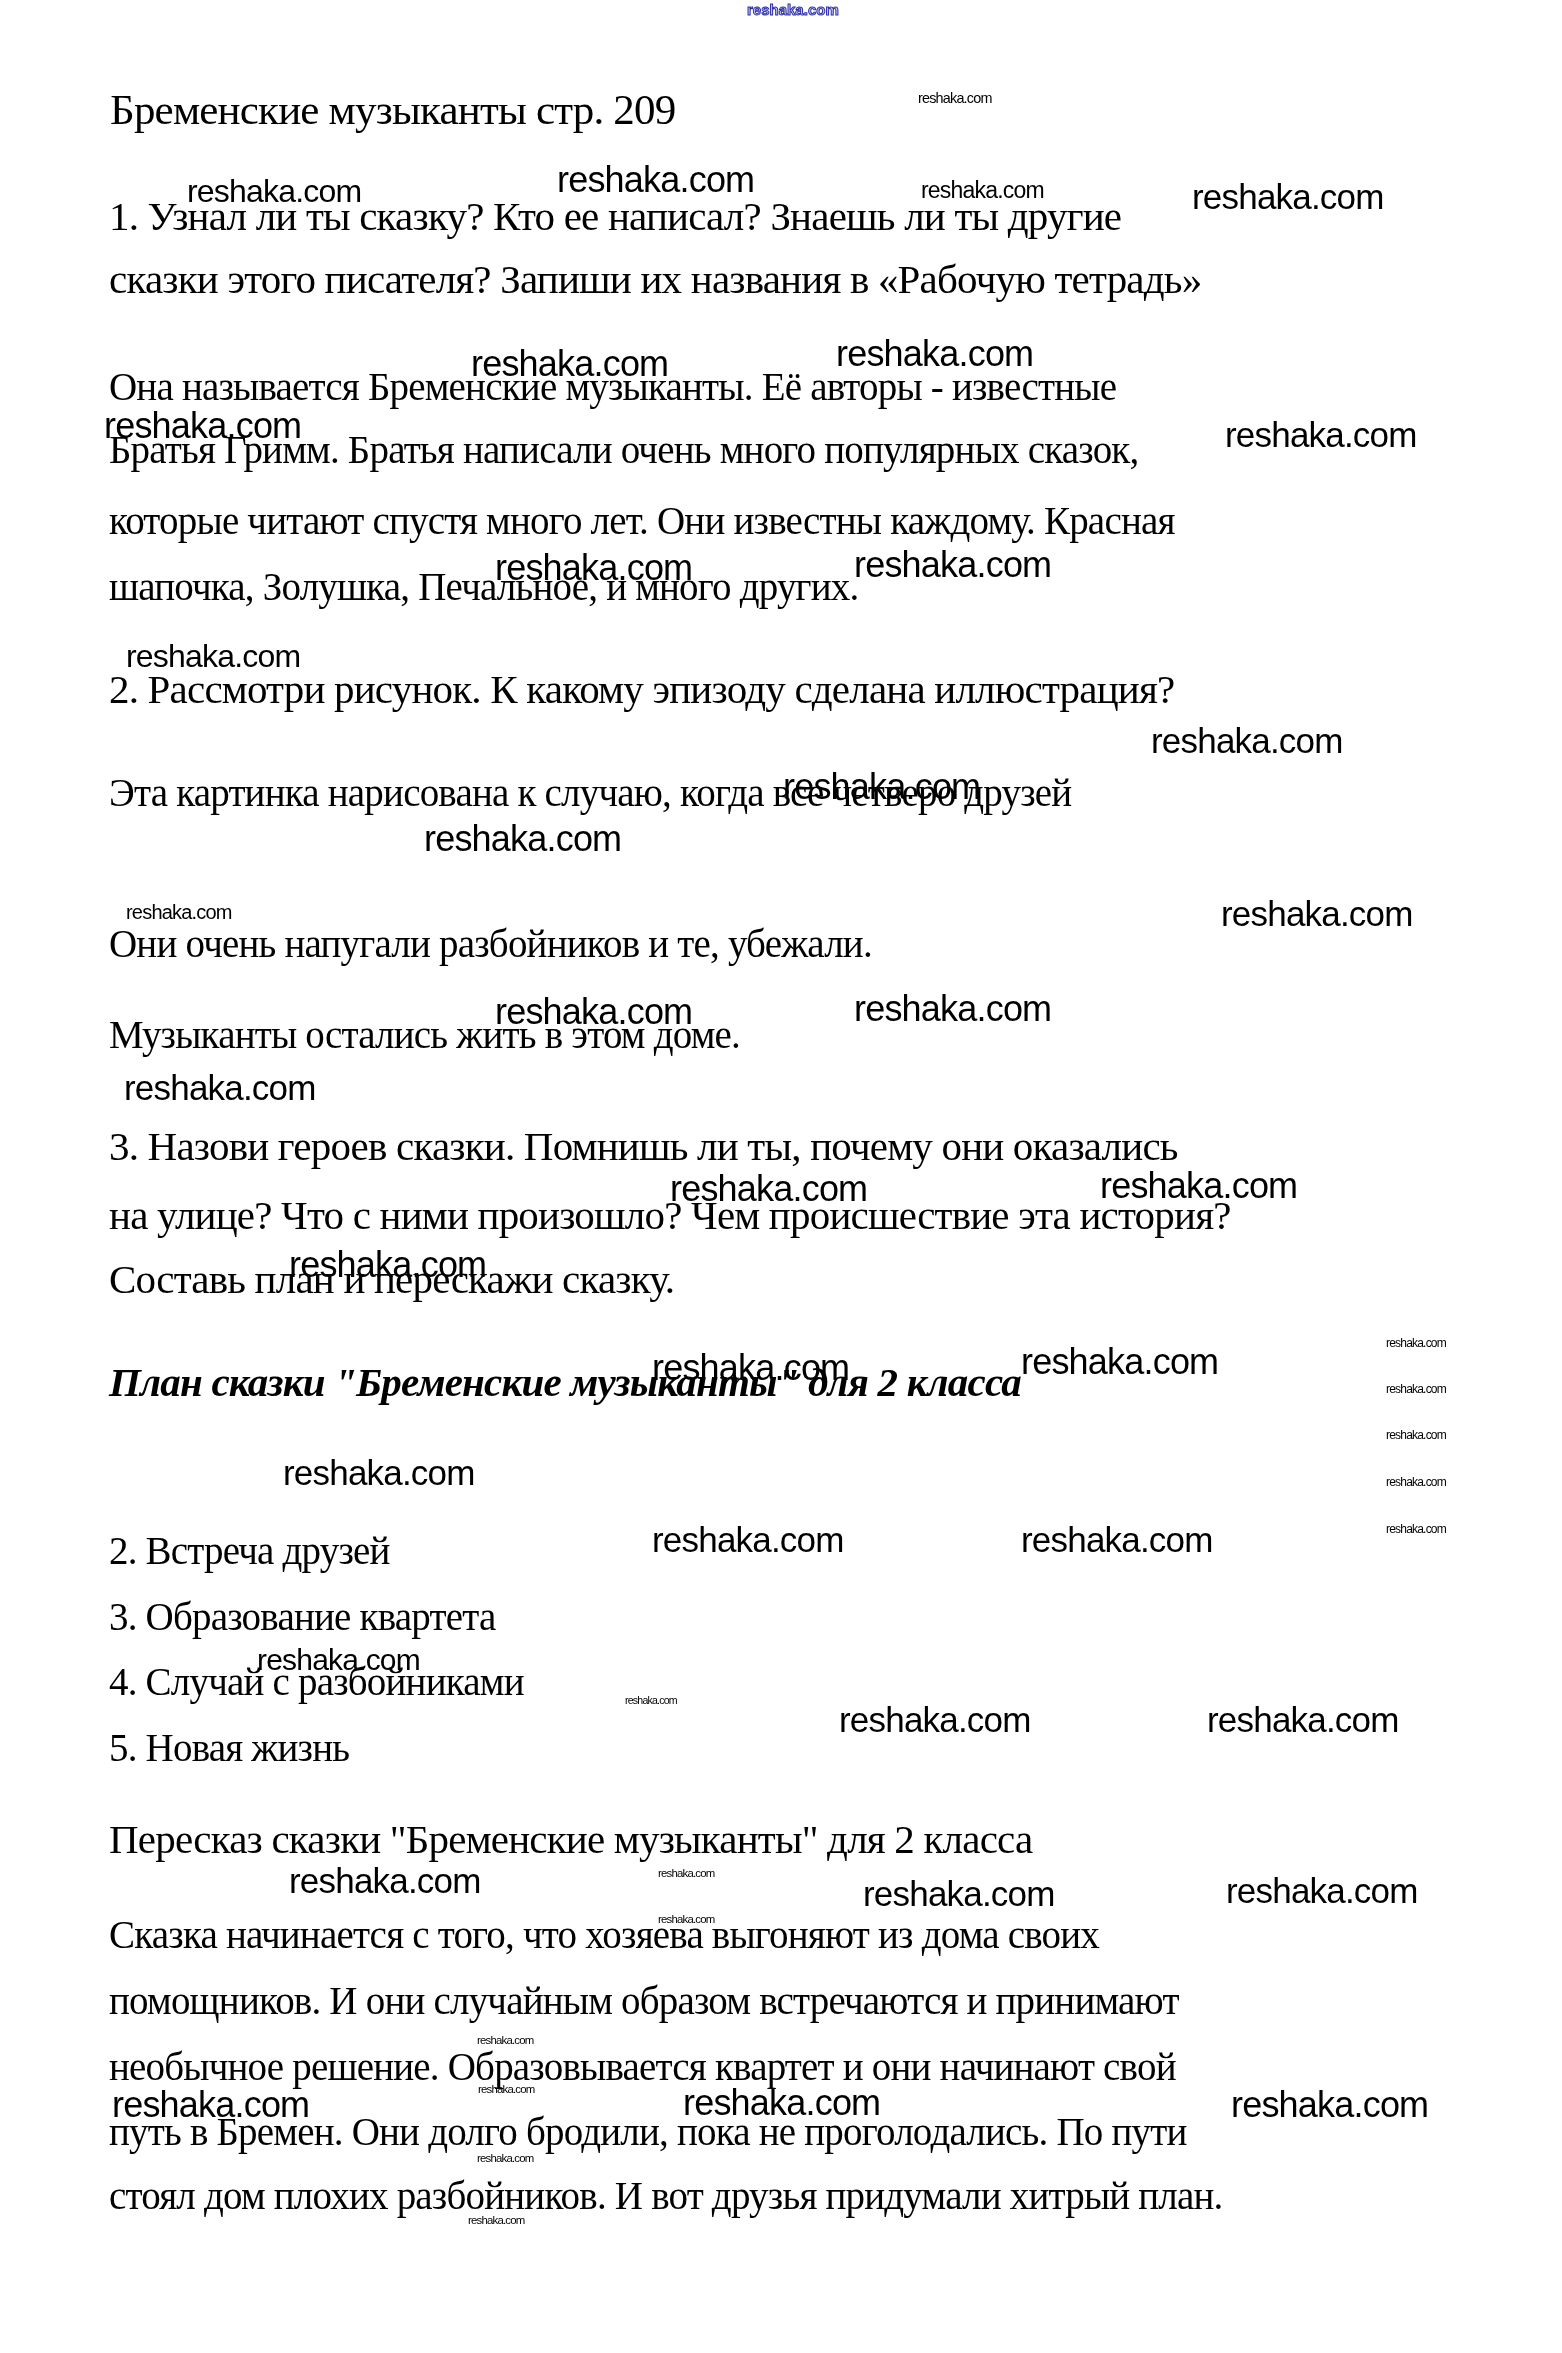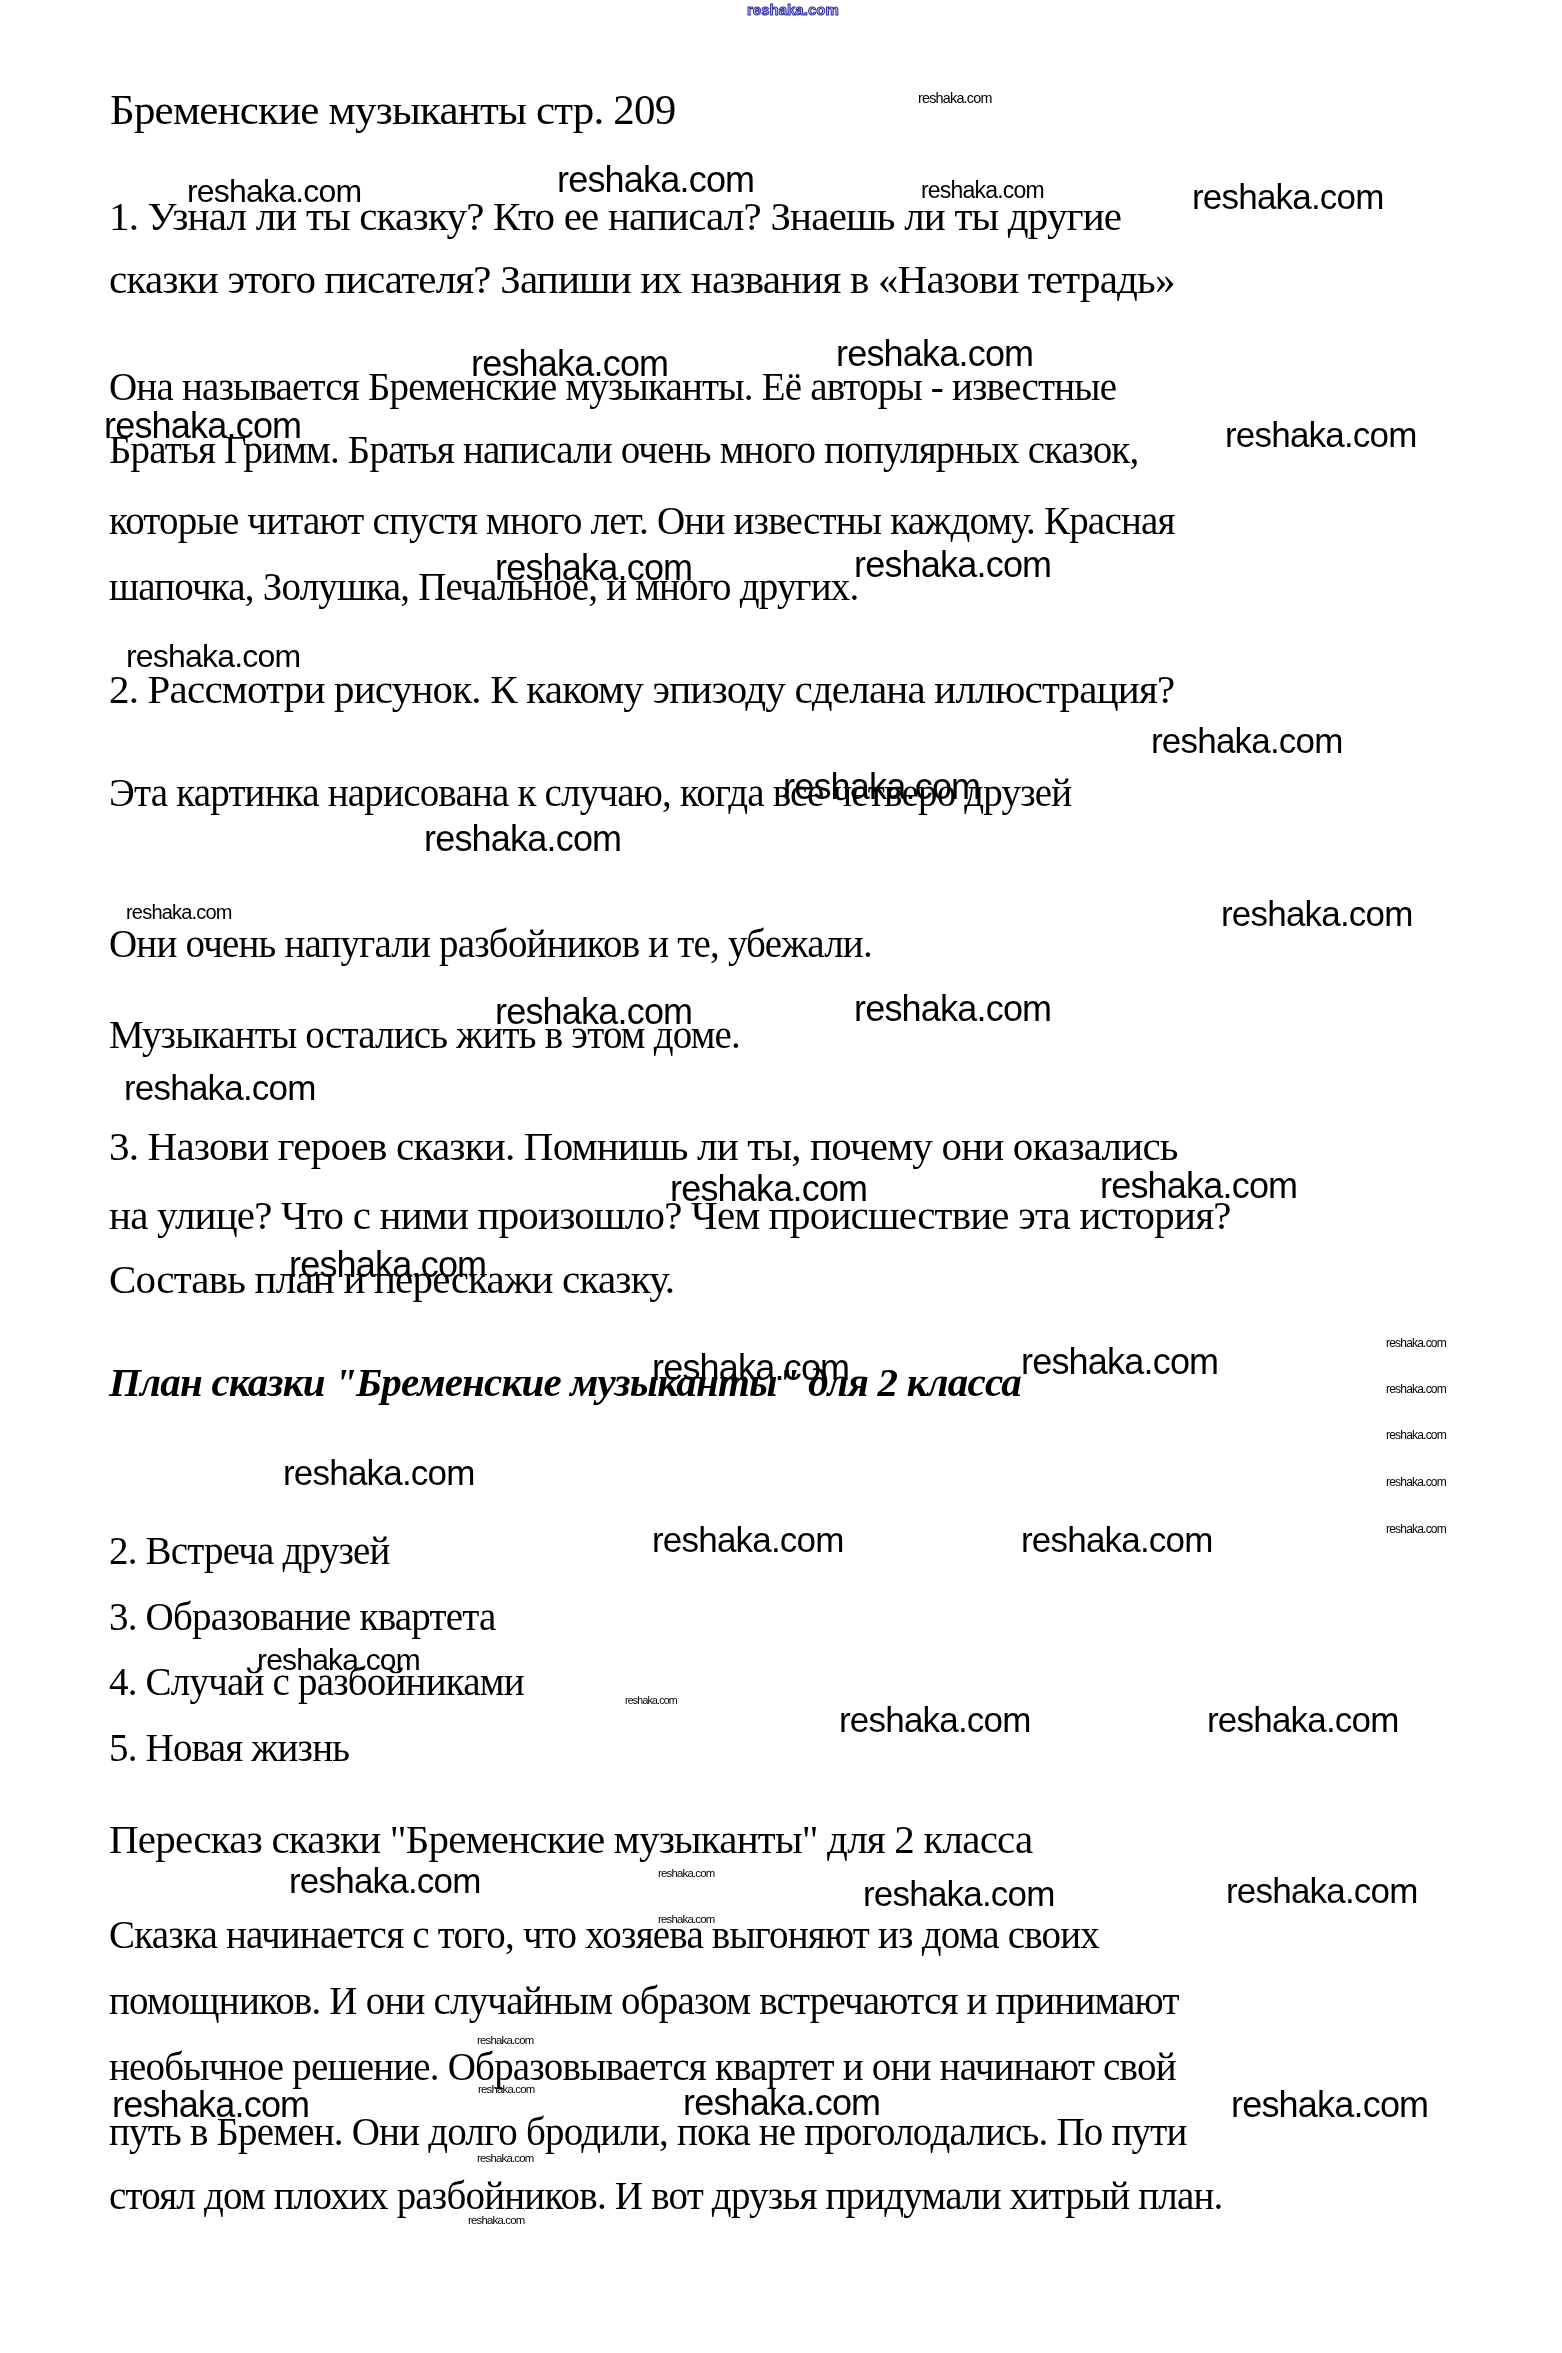--- a/index.html
+++ b/index.html
@@ -39,21 +39,21 @@
   }
 </style>
 </head>
 <body>
 
 <div id="page">
 
   <div class="line t-title" style="top:88px">Бременские музыканты стр. 209</div>
 
   <div class="line t-bold" style="top:196px">1. Узнал ли ты сказку? Кто ее написал? Знаешь ли ты другие</div>
-  <div class="line t-bold" style="top:259px">сказки этого писателя? Запиши их названия в «Назови тетрадь»</div>
+  <div class="line t-bold" style="top:259px">сказки этого писателя? Запиши их названия в «Рабочую тетрадь»</div>
 
   <div class="line t-body" style="top:367px">Она называется Бременские музыканты. Её авторы  - известные</div>
   <div class="line t-body" style="top:430px">Братья Гримм. Братья написали очень много популярных сказок,</div>
   <div class="line t-body" style="top:501px">которые читают спустя много лет. Они известны каждому. Красная</div>
   <div class="line t-body" style="top:567px">шапочка, Золушка, Печальное, и много других.</div>
 
   <div class="line t-bold" style="top:669px">2. Рассмотри рисунок. К какому эпизоду сделана иллюстрация?</div>
 
   <div class="line t-body" style="top:773px">Эта картинка нарисована к случаю, когда все четверо друзей</div>
   <div class="line t-body" style="top:924px">Они очень напугали разбойников и те, убежали.</div>

